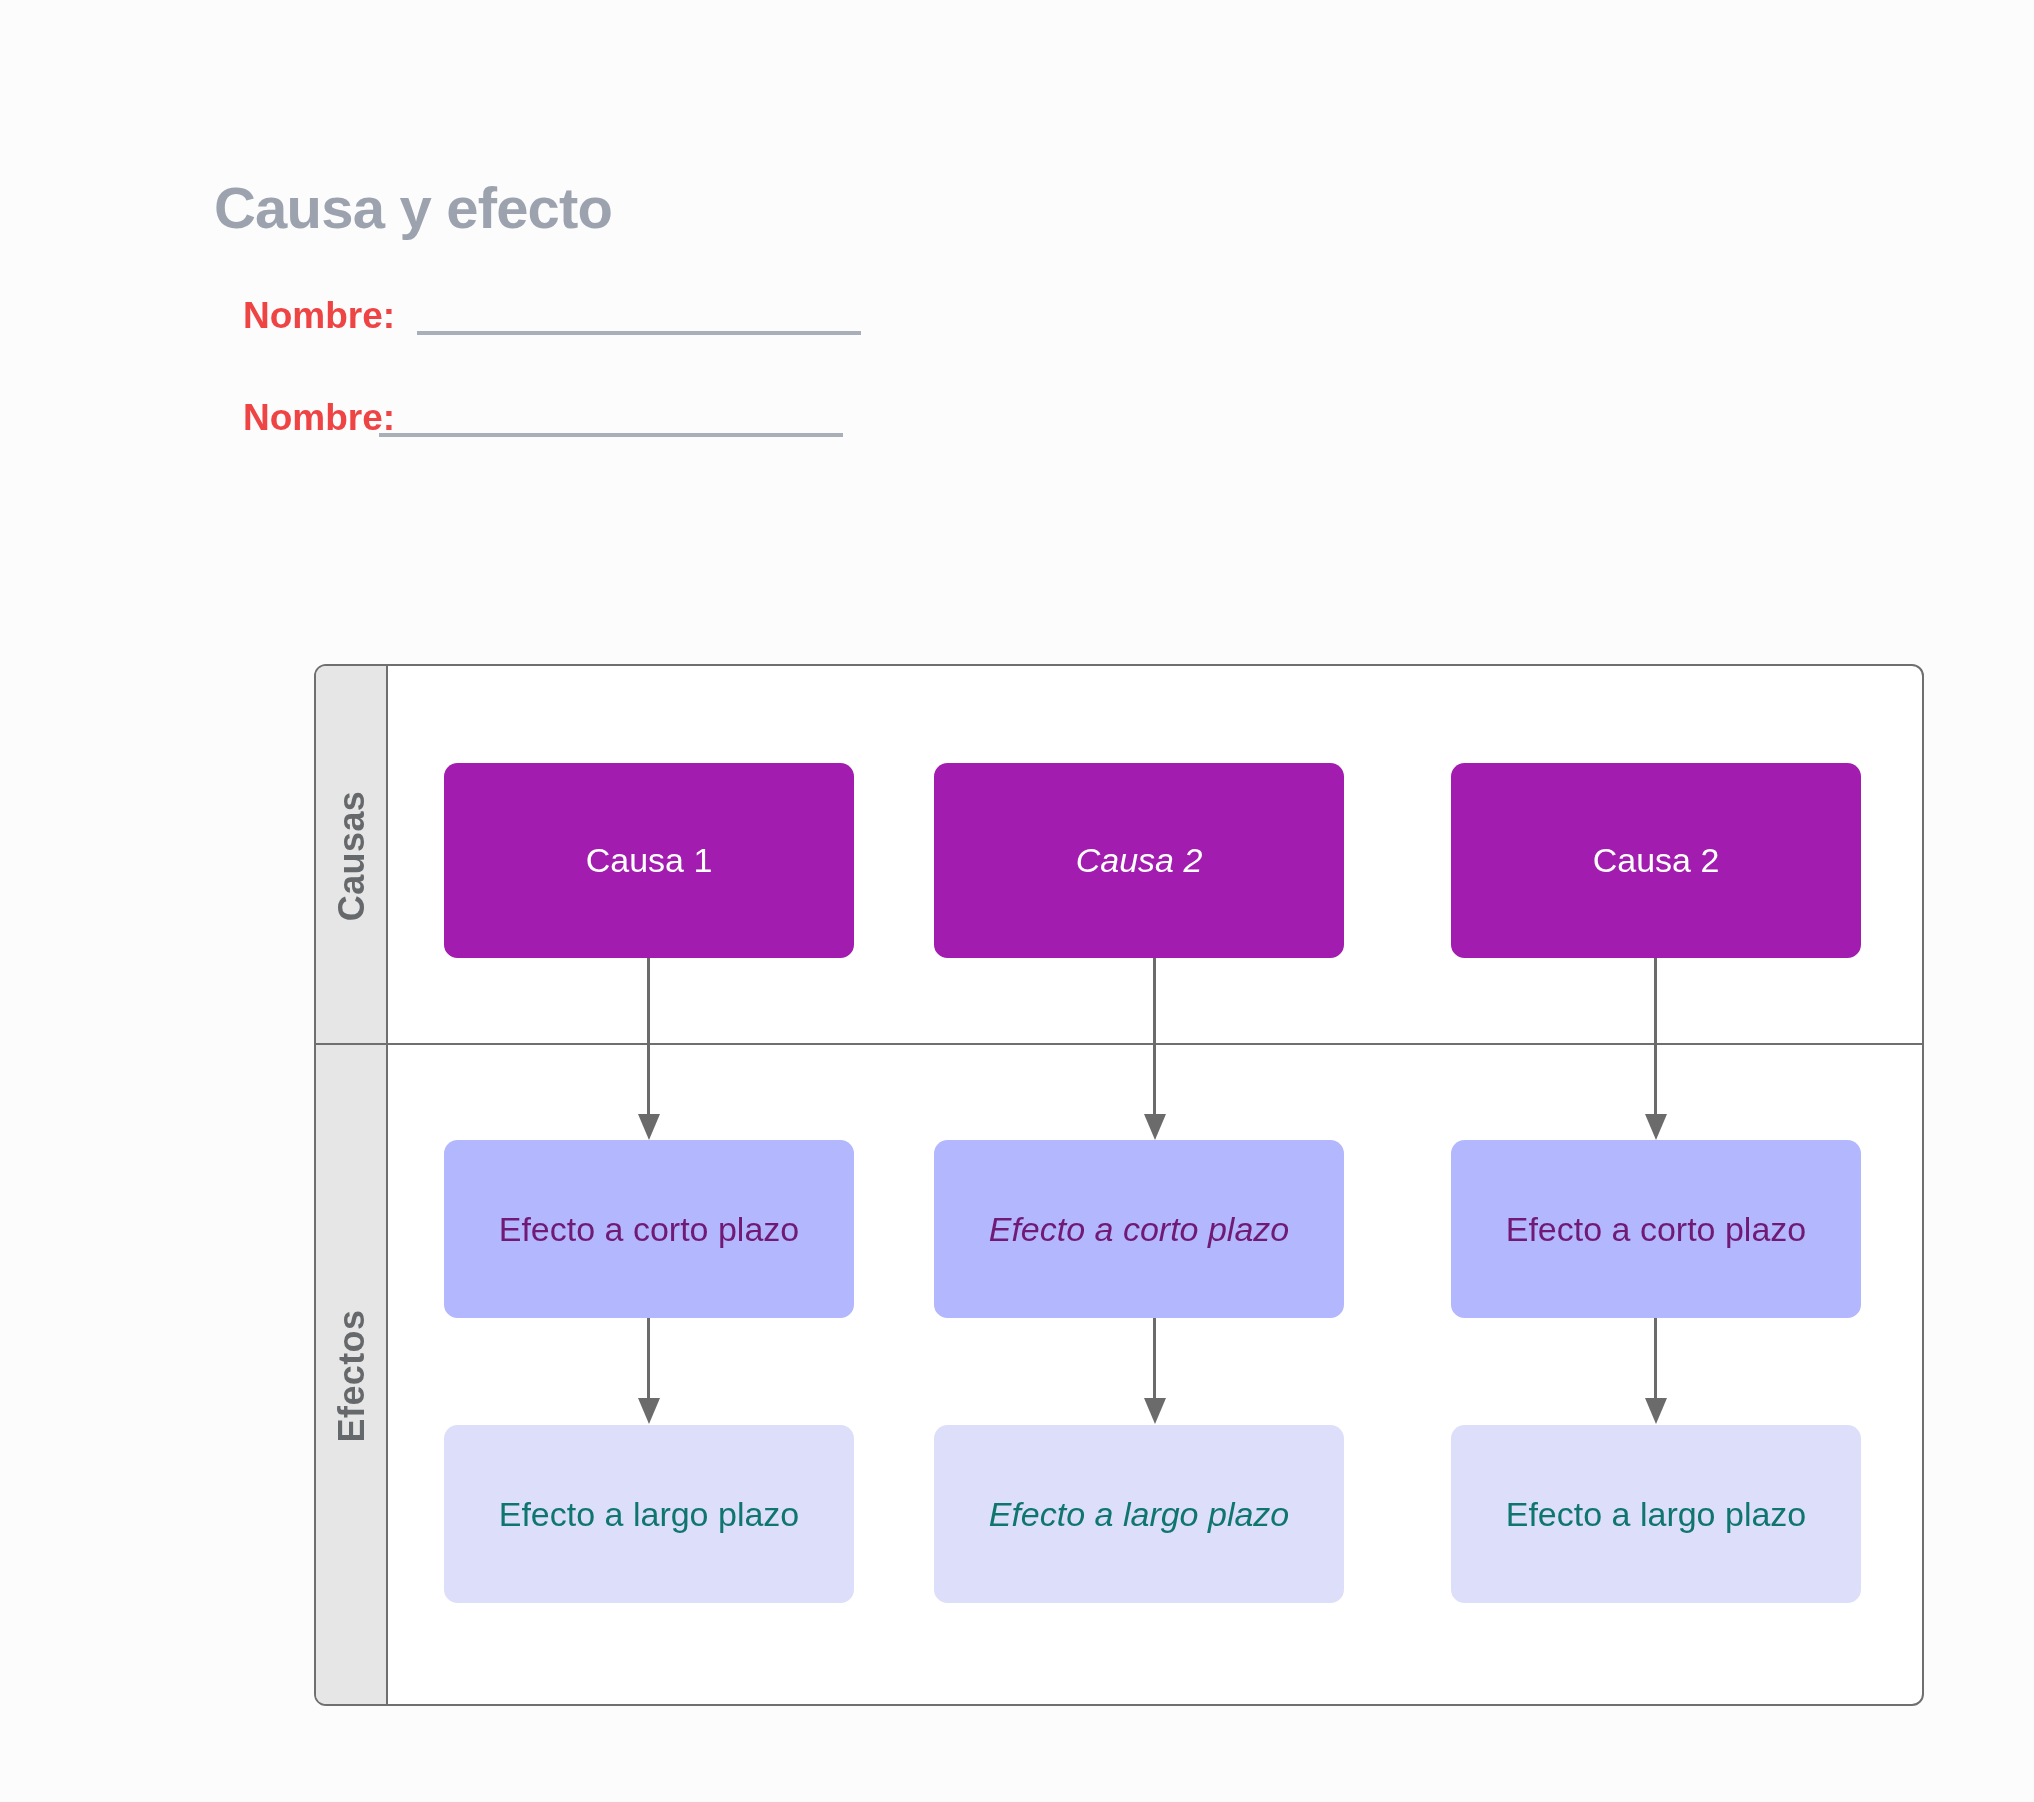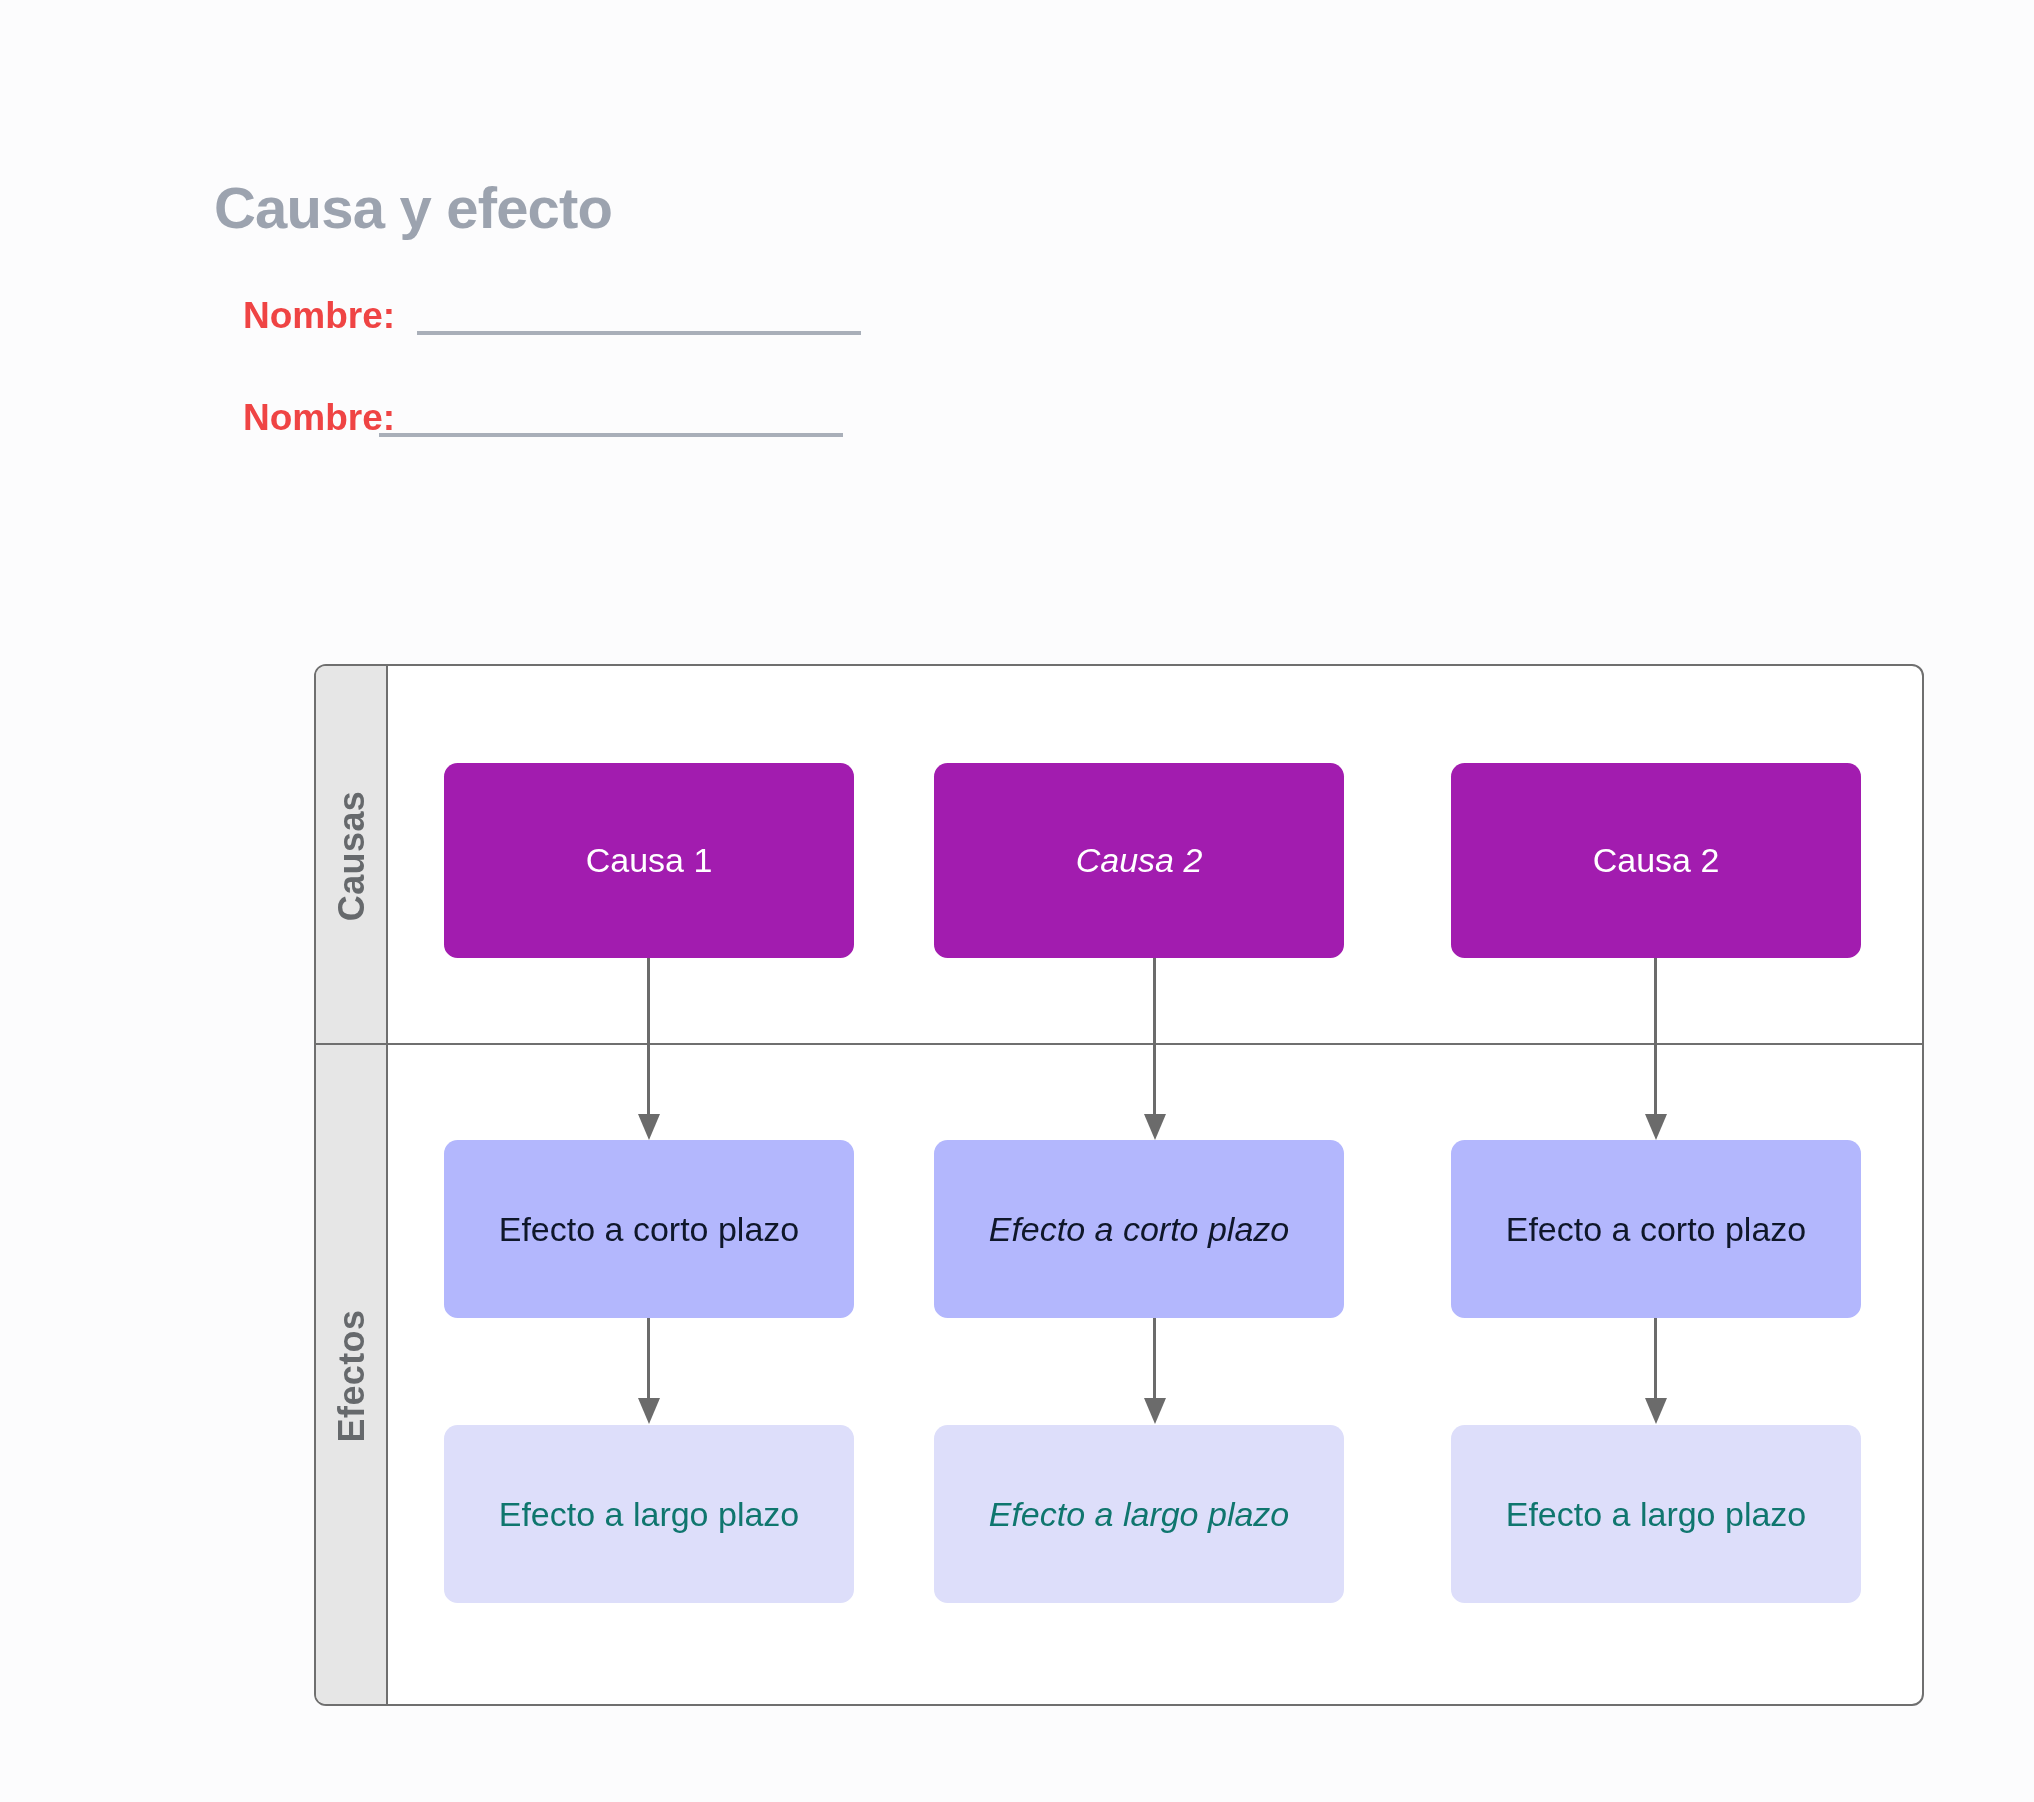--- a/index.html
+++ b/index.html
@@ -65,21 +65,21 @@
 
   .node {
     position: absolute;
     width: 410px;
     border-radius: 13.6px;
     display: flex; align-items: center; justify-content: center;
     text-align: center;
     font-size: 34px;
   }
   .cause-node  { top: 97px; height: 195px; background: #a21caf; color: #FFFFFF; }
-  .short-node  { top: 474px; height: 178px; background: #B3B7FD; color: #0f172a; }
+  .short-node  { top: 474px; height: 178px; background: #B3B7FD; color: #701a75; }
   .long-node   { top: 759px; height: 178px; background: #DDDEFA; color: #0f766e; }
   .col-0 { left: 128px; }
   .col-1 { left: 618px; font-style: italic; }
   .col-2 { left: 1135px; }
 
   .arrow-stem {
     position: absolute; width: 2.5px;
     background: #6B6B6B;
   }
   .arrow-head {

